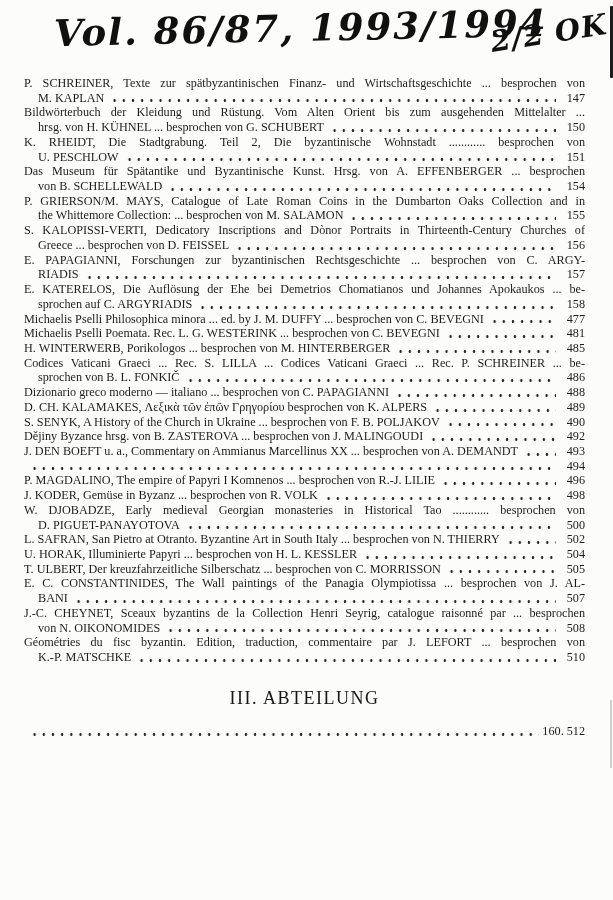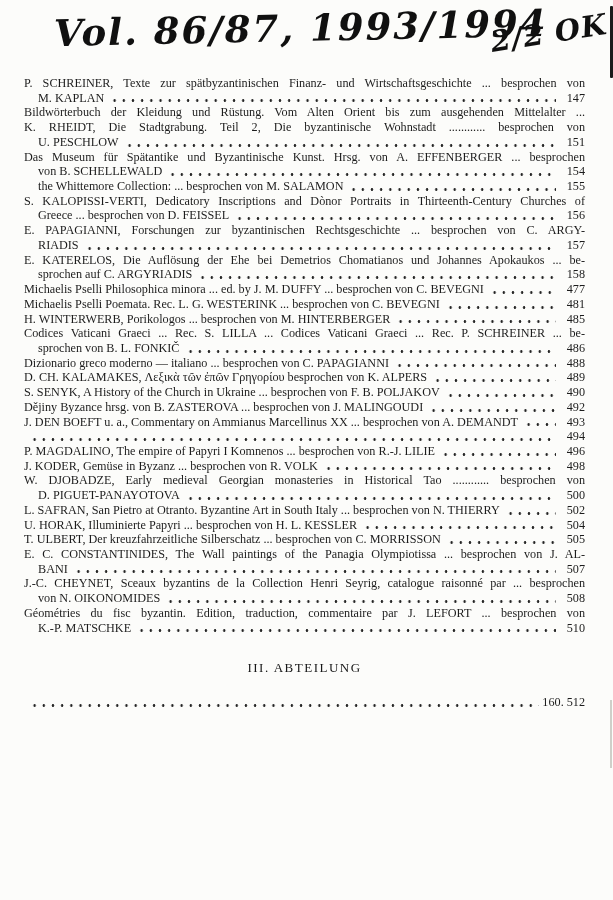--- a/index.html
+++ b/index.html
@@ -29,21 +29,21 @@
   .lastline { display:flex; align-items:baseline; }
   .lastline .t { flex:0 1 auto; white-space:nowrap;text-align:center; }
   .leader {
     flex:1 1 auto; min-width:8px; height:3px; align-self:flex-end;
     margin:0 3px 3px 6px;
     background-image:radial-gradient(circle, #222 1.05px, rgba(0,0,0,0) 1.5px);
     background-size:9.2px 3px; background-position:0 50%; background-repeat:repeat-x;
   }
   .pg { flex:0 0 auto; min-width:26px; text-align:right; white-space:nowrap; }
   .heading {
-    text-align:center; font-size:13px; letter-spacing:1.5px;
+    text-align:center; font-size:18px; letter-spacing:1.5px;
     margin:26px 0 19px 0; color:#171717;
   }
 </style>
 </head>
 <body>
 
 <div class="page">
   <div class="hw hw-title">Vol. 86/87, 1993/1994</div>
   <div class="hw hw-mark">2/2 OK</div>
   <div class="edge-top"></div>
@@ -54,38 +54,44 @@
         <div class="entry">
           <div class="line jline">P. SCHREINER, Texte zur spätbyzantinischen Finanz- und Wirtschaftsgeschichte ... besprochen von</div>
           <div class="line lastline cont">
             <span class="t">M. KAPLAN</span>
             <span class="leader"></span>
             <span class="pg">147</span>
           </div>
         </div>
         <div class="entry">
           <div class="line jline">Bildwörterbuch der Kleidung und Rüstung. Vom Alten Orient bis zum ausgehenden Mittelalter ...</div>
+          <div class="line lastline cont">
+            <span class="t">hrsg. von H. KÜHNEL ... besprochen von G. SCHUBERT</span>
+            <span class="leader"></span>
+            <span class="pg">150</span>
+          </div>
         </div>
         <div class="entry">
           <div class="line jline">K. RHEIDT, Die Stadtgrabung. Teil 2, Die byzantinische Wohnstadt ............ besprochen von</div>
           <div class="line lastline cont">
             <span class="t">U. PESCHLOW</span>
             <span class="leader"></span>
             <span class="pg">151</span>
           </div>
         </div>
         <div class="entry">
           <div class="line jline">Das Museum für Spätantike und Byzantinische Kunst. Hrsg. von A. EFFENBERGER ... besprochen</div>
           <div class="line lastline cont">
             <span class="t">von B. SCHELLEWALD</span>
             <span class="leader"></span>
             <span class="pg">154</span>
           </div>
         </div>
         <div class="entry">
+          <div class="line jline">P. GRIERSON/M. MAYS, Catalogue of Late Roman Coins in the Dumbarton Oaks Collection and in</div>
           <div class="line lastline cont">
             <span class="t">the Whittemore Collection: ... besprochen von M. SALAMON</span>
             <span class="leader"></span>
             <span class="pg">155</span>
           </div>
         </div>
         <div class="entry">
           <div class="line jline">S. KALOPISSI-VERTI, Dedicatory Inscriptions and Dònor Portraits in Thirteenth-Century Churches of</div>
           <div class="line lastline cont">
             <span class="t">Greece ... besprochen von D. FEISSEL</span>

